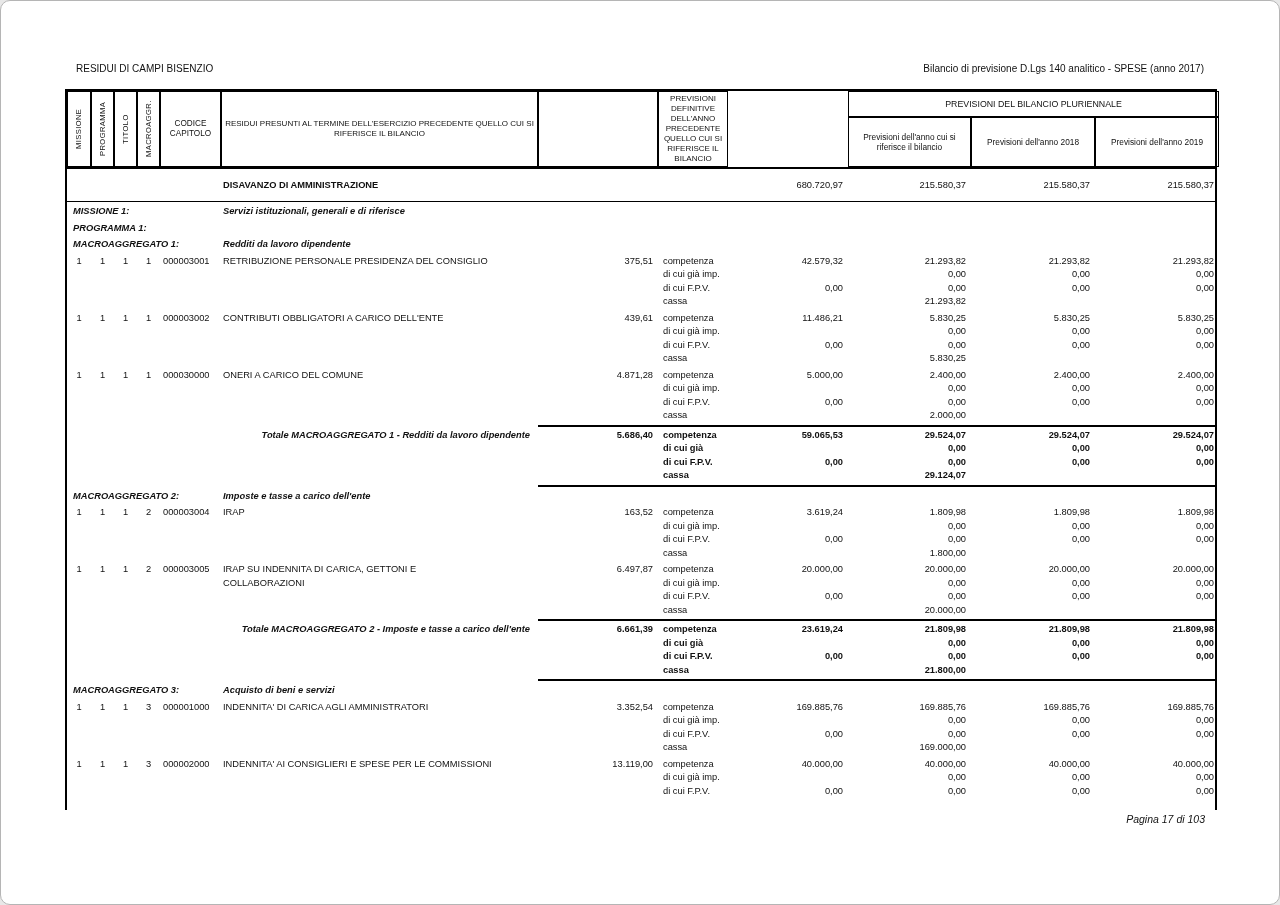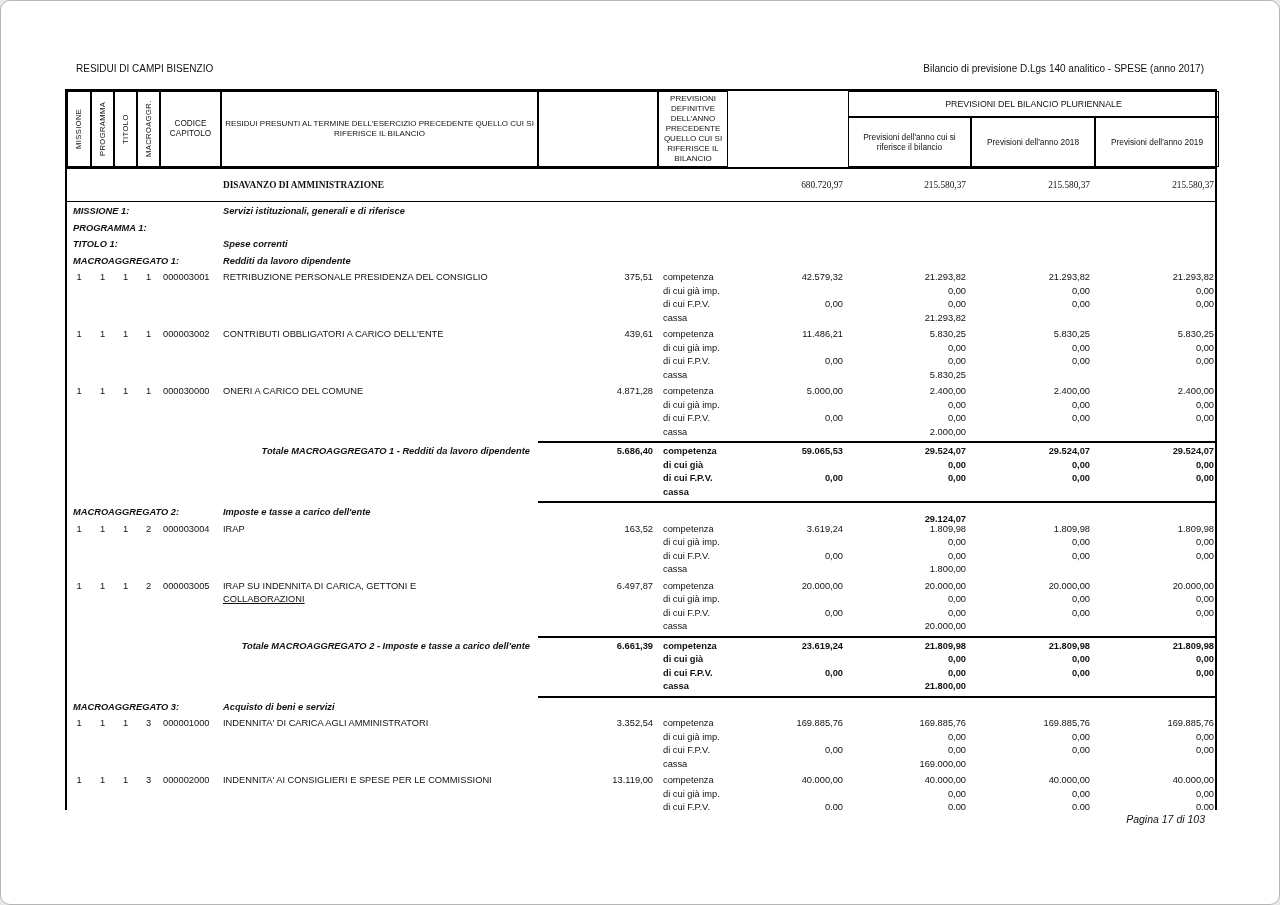--- a/index.html
+++ b/index.html
@@ -21,21 +21,21 @@
   .rot{grid-row:1/3;writing-mode:vertical-rl;transform:rotate(180deg);font-size:7.6px;letter-spacing:.4px;}
   .span2{grid-row:1/3;}
   .plur{grid-column:10/13;font-size:8.8px;}
   .sub{grid-row:2;font-size:8.3px;}
   .tbody{
     border-left:2px solid #000;border-right:2px solid #000;
     height:641px;overflow:hidden;position:relative;background:#fff;
   }
   .line{display:grid;grid-template-columns:var(--cols);font-size:9.3px;line-height:13.5px;height:13.5px;}
   .line .c{white-space:nowrap;overflow:visible;}
-  .disavanzo{height:33px;border-bottom:1px solid #000;align-items:center;line-height:normal;font-family:Liberation Serif, serif;}
+  .disavanzo{height:33px;border-bottom:1px solid #000;align-items:center;line-height:normal;}
   .block{margin-top:3px;}
   .secblock{margin-top:3px;}
   .sec .c{font-weight:bold;font-style:italic;}
   .num{text-align:right;padding-right:5px;}
   .code{text-align:center;}
   .cap{padding-left:3px;}
   .den{padding-left:2px;}
   .sublabel{padding-left:5px;}
   .seclabel{padding-left:6px;}
   .b{font-weight:bold;}
@@ -83,26 +83,20 @@
             <div class="c den" style="grid-column: 6 / 13;">Servizi istituzionali, generali e di riferisce</div>
           </div>
         </div>
         <div class="secblock">
           <div class="line sec">
             <div class="c seclabel" style="grid-column: 1 / 6;">PROGRAMMA 1:</div>
           </div>
         </div>
         <div class="secblock">
           <div class="line sec">
-            <div class="c seclabel" style="grid-column: 1 / 6;">TITOLO 1:</div>
-            <div class="c den" style="grid-column: 6 / 13;">Spese correnti</div>
-          </div>
-        </div>
-        <div class="secblock">
-          <div class="line sec">
             <div class="c seclabel" style="grid-column: 1 / 6;">MACROAGGREGATO 1:</div>
             <div class="c den" style="grid-column: 6 / 13;">Redditi da lavoro dipendente</div>
           </div>
         </div>
         <div class="block">
           <div class="line">
             <div class="c code" style="grid-column: 1;">1</div>
             <div class="c code" style="grid-column: 2;">1</div>
             <div class="c code" style="grid-column: 3;">1</div>
             <div class="c code" style="grid-column: 4;">1</div>
@@ -218,21 +212,21 @@
           </div>
           <div class="line">
             <div class="c sublabel" style="grid-column: 8;">di cui F.P.V.</div>
             <div class="c num" style="grid-column: 9;">0,00</div>
             <div class="c num" style="grid-column: 10;">0,00</div>
             <div class="c num" style="grid-column: 11;">0,00</div>
             <div class="c num" style="grid-column: 12;">0,00</div>
           </div>
           <div class="line">
             <div class="c sublabel" style="grid-column: 8;">cassa</div>
-            <div class="c num" style="grid-column: 10; margin-top: 27px;">29.124,07</div>
+            <div class="c num" style="grid-column: 10;">29.124,07</div>
           </div>
         </div>
         <div class="hrule"></div>
         <div class="secblock">
           <div class="line sec">
             <div class="c seclabel" style="grid-column: 1 / 6;">MACROAGGREGATO 2:</div>
             <div class="c den" style="grid-column: 6 / 13;">Imposte e tasse a carico dell'ente</div>
           </div>
         </div>
         <div class="block">
@@ -277,21 +271,21 @@
             <div class="c cap" style="grid-column: 5;">000003005</div>
             <div class="c den" style="grid-column: 6;">IRAP SU INDENNITA DI CARICA, GETTONI E</div>
             <div class="c num" style="grid-column: 7;">6.497,87</div>
             <div class="c sublabel" style="grid-column: 8;">competenza</div>
             <div class="c num" style="grid-column: 9;">20.000,00</div>
             <div class="c num" style="grid-column: 10;">20.000,00</div>
             <div class="c num" style="grid-column: 11;">20.000,00</div>
             <div class="c num" style="grid-column: 12;">20.000,00</div>
           </div>
           <div class="line">
-            <div class="c den" style="grid-column: 6; text-decoration: underline;">COLLABORAZIONI</div>
+            <div class="c den" style="grid-column: 6;">COLLABORAZIONI</div>
             <div class="c sublabel" style="grid-column: 8;">di cui già imp.</div>
             <div class="c num" style="grid-column: 10;">0,00</div>
             <div class="c num" style="grid-column: 11;">0,00</div>
             <div class="c num" style="grid-column: 12;">0,00</div>
           </div>
           <div class="line">
             <div class="c sublabel" style="grid-column: 8;">di cui F.P.V.</div>
             <div class="c num" style="grid-column: 9;">0,00</div>
             <div class="c num" style="grid-column: 10;">0,00</div>
             <div class="c num" style="grid-column: 11;">0,00</div>

